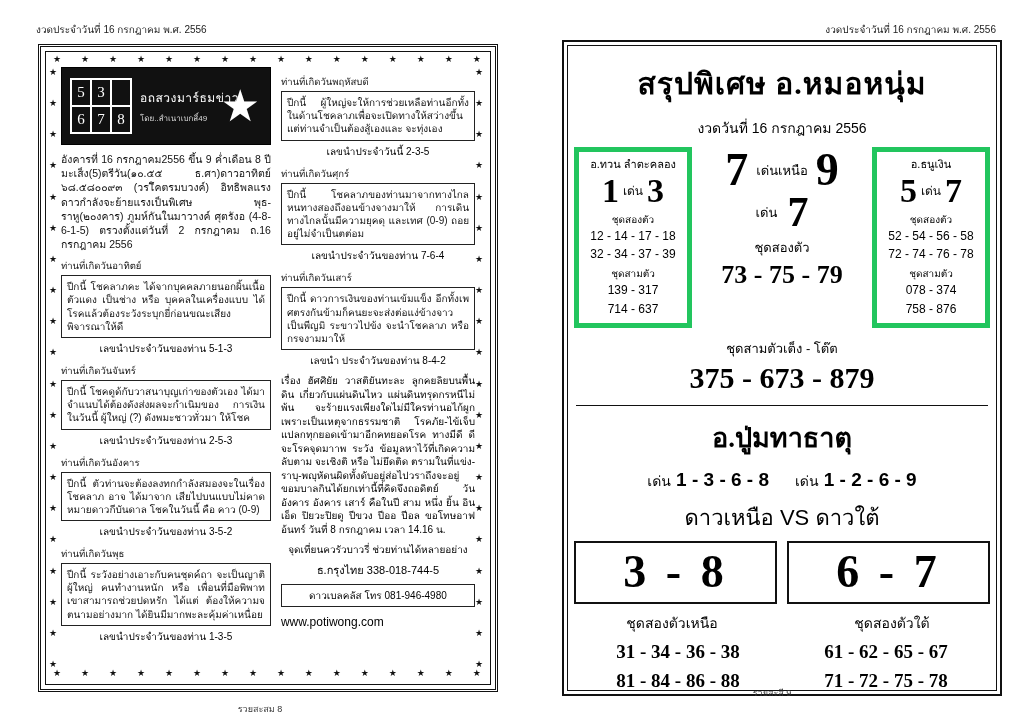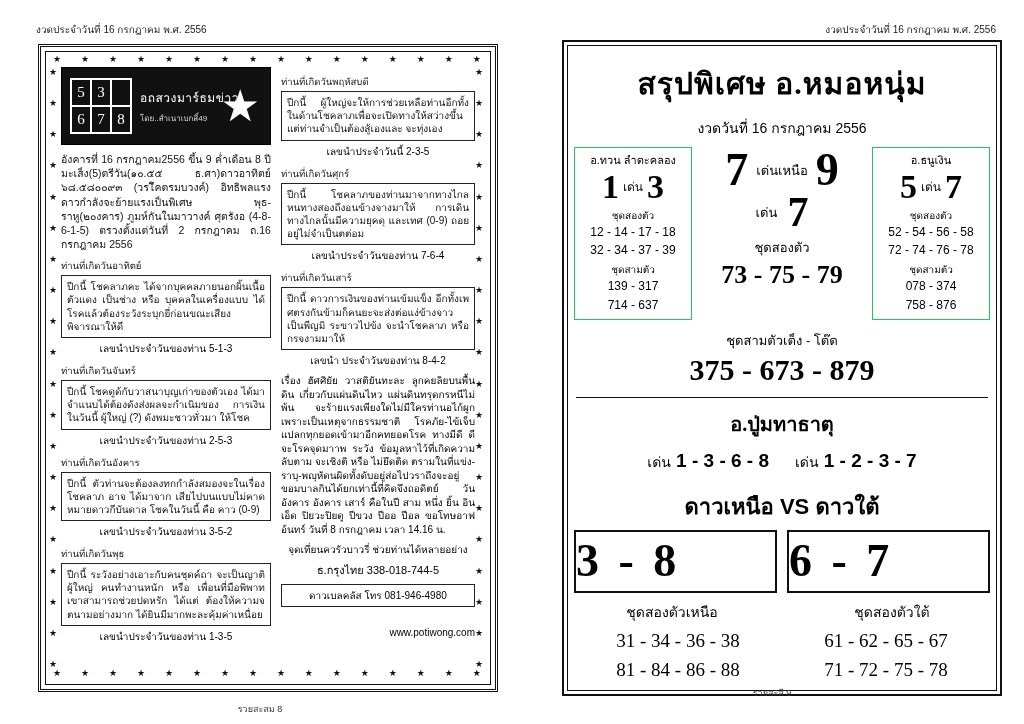--- a/index.html
+++ b/index.html
@@ -137,21 +137,21 @@
   }
   .centered-sm { text-align: center; font-size: 10px; margin-top: 6px; }
   .bank { text-align: center; font-size: 11px; margin-top: 4px; }
   .boxline {
     border: 1px solid #222;
     text-align: center;
     font-size: 10px;
     padding: 3px 16px;
     margin-top: 5px;
   }
-  .url { text-align: right; font-size: 10px; margin-top: 20px; }
+  .url { text-align: left; font-size: 12px; margin-top: 8px; }
 
   
   .right-page {
     width: 504px; height: 724px;
     position: relative;
     padding: 22px 18px 10px 10px;
   }
   .right-head { position: absolute; top: 22px; right: 28px; }
   .right-foot {
     position: absolute; bottom: 24px; left: 0; width: 100%;
@@ -179,21 +179,21 @@
     letter-spacing: 1px;
   }
   .title-sub {
     text-align: center;
     font-size: 14px;
     margin-top: 10px;
   }
 
   .row-top { display: flex; align-items: flex-start; margin-top: 8px; }
   .side-box {
-    border: 1px solid #22c55e;
+    border: 5px solid #22c55e;
     width: 118px;
     padding: 3px 4px 5px 4px;
     text-align: center;
   }
   .side-box .sb-title { font-size: 11px; }
   .side-box .sb-big {
     font-size: 34px; font-weight: bold;
     font-family: "Liberation Serif", serif;
     display: flex; align-items: center; justify-content: center; gap: 4px;
     line-height: 1.05;
@@ -232,53 +232,54 @@
     text-align: center;
     font-size: 30px; font-weight: bold;
     font-family: "Liberation Serif", serif;
     margin-top: 2px;
   }
 
   .divider { border-top: 1px solid #111; margin: 10px 2px; }
 
   .title-2 {
     text-align: center;
-    font-size: 20px; font-weight: bold;
+    font-size: 27px; font-weight: bold;
     font-family: "Liberation Serif", serif;
     margin-top: 4px;
   }
   .den-row {
     display: flex; justify-content: center; gap: 26px;
     font-size: 19px; margin-top: 10px; font-weight: bold;
   }
   .den-row .small { font-size: 14px; font-weight: normal; }
   .vs-row {
-    text-align: center; font-size: 22px; font-weight: bold;
-    margin-top: 16px;
+    text-align: center; font-size: 22px; font-weight: normal;
+    margin-top: 8px;
   }
   .big-two {
     display: flex; gap: 10px; margin-top: 6px;
   }
   .big-cell {
     flex: 1;
     border: 2px solid #111;
-    text-align: left;
+    text-align: center;
     font-size: 46px; font-weight: bold;
     font-family: "Liberation Serif", serif;
     padding: 2px 0 4px 0;
     letter-spacing: 4px;
   }
   .set-head {
     display: flex; gap: 24px; margin-top: 8px;
     font-size: 14px; text-align: center;
   }
   .set-head > div { flex: 1; }
   .set-nums {
     display: flex; gap: 0; margin-top: 4px;
     text-align: center;
+    font-weight: bold;
   }
   .set-nums > div { flex: 1; }
   .set-nums .ln {
     font-size: 19px; line-height: 1.5;
     font-family: "Liberation Serif", serif;
   }
 </style>
 </head>
 <body>
 
@@ -497,21 +498,21 @@
 
         <div class="title-2">อ.ปู่มทาธาตุ</div>
 
         <div class="den-row">
           <div>
             <span class="small">เด่น</span>
             <span>1 - 3 - 6 - 8</span>
           </div>
           <div>
             <span class="small">เด่น</span>
-            <span>1 - 2 - 3 - 7</span>
+            <span>1 - 2 - 6 - 9</span>
           </div>
         </div>
 
         <div class="vs-row">ดาวเหนือ  VS  ดาวใต้</div>
 
         <div class="big-two">
           <div class="big-cell">3 - 8</div>
           <div class="big-cell">6 - 7</div>
         </div>
 

